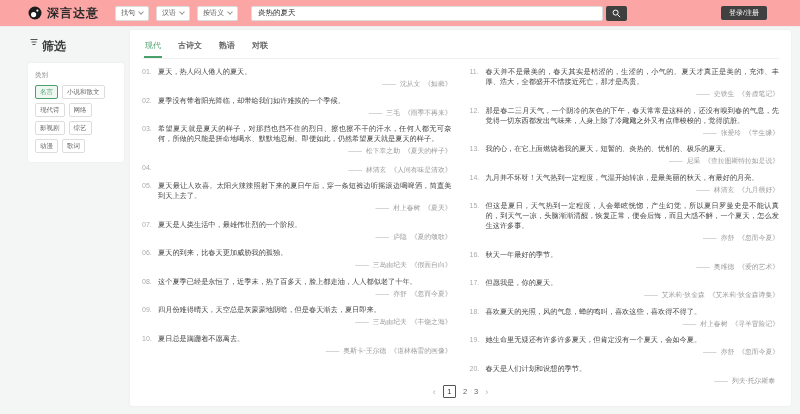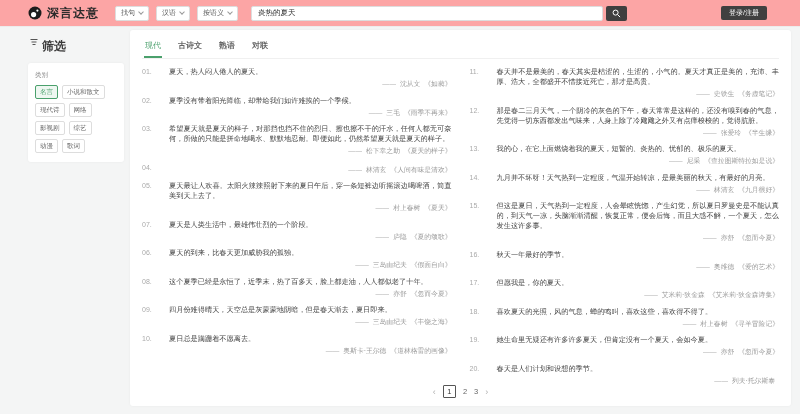--- a/index.html
+++ b/index.html
@@ -43,21 +43,21 @@
   
   .main-card { position:absolute; left:130px; top:30px; width:661px; height:376px; background:#fff;
                border-radius:3px; box-shadow:0 0 3px rgba(0,0,0,.05); padding:7px 12px 0; overflow:hidden; }
   .tabs { display:flex; gap:15px; border-bottom:1px solid #f0f0f0; padding:0 2px; }
   .tab { font-size:8px; color:#666; padding:3px 1px 5px; cursor:pointer;font-weight:bold; }
   .tab.active { color:#4aa06c; font-weight:normal; border-bottom:2px solid #4aa06c; }
 
   .cols { display:flex; gap:18px; margin-top:8px; }
   .col { flex:1; min-width:0; }
 
-  .quote { display:flex; gap:15px; margin-bottom:7.5px; cursor:pointer; }
+  .quote { display:flex; gap:4px; margin-bottom:7.5px; cursor:pointer; }
   .qnum { font-size:7px; color:#aaa; flex:0 0 12px; line-height:10px; text-align:left; }
   .qbody { flex:1; min-width:0; }
   .qtext { font-size:7.2px; color:#454545; line-height:10px; text-align:justify; }
   .qattr { font-size:6.8px; color:#9b9b9b; text-align:right; margin-top:2px; line-height:9px; }
   .qattr .src { margin-left:4px; }
   .qattr .dash { margin-right:4px; color:#b0b0b0; }
 
   .pagination { position:absolute; left:0; bottom:8px; width:100%; display:flex;
                 justify-content:center; align-items:center; gap:7px; }
   .pg { font-size:7.5px; color:#666; cursor:pointer; line-height:10px; }

